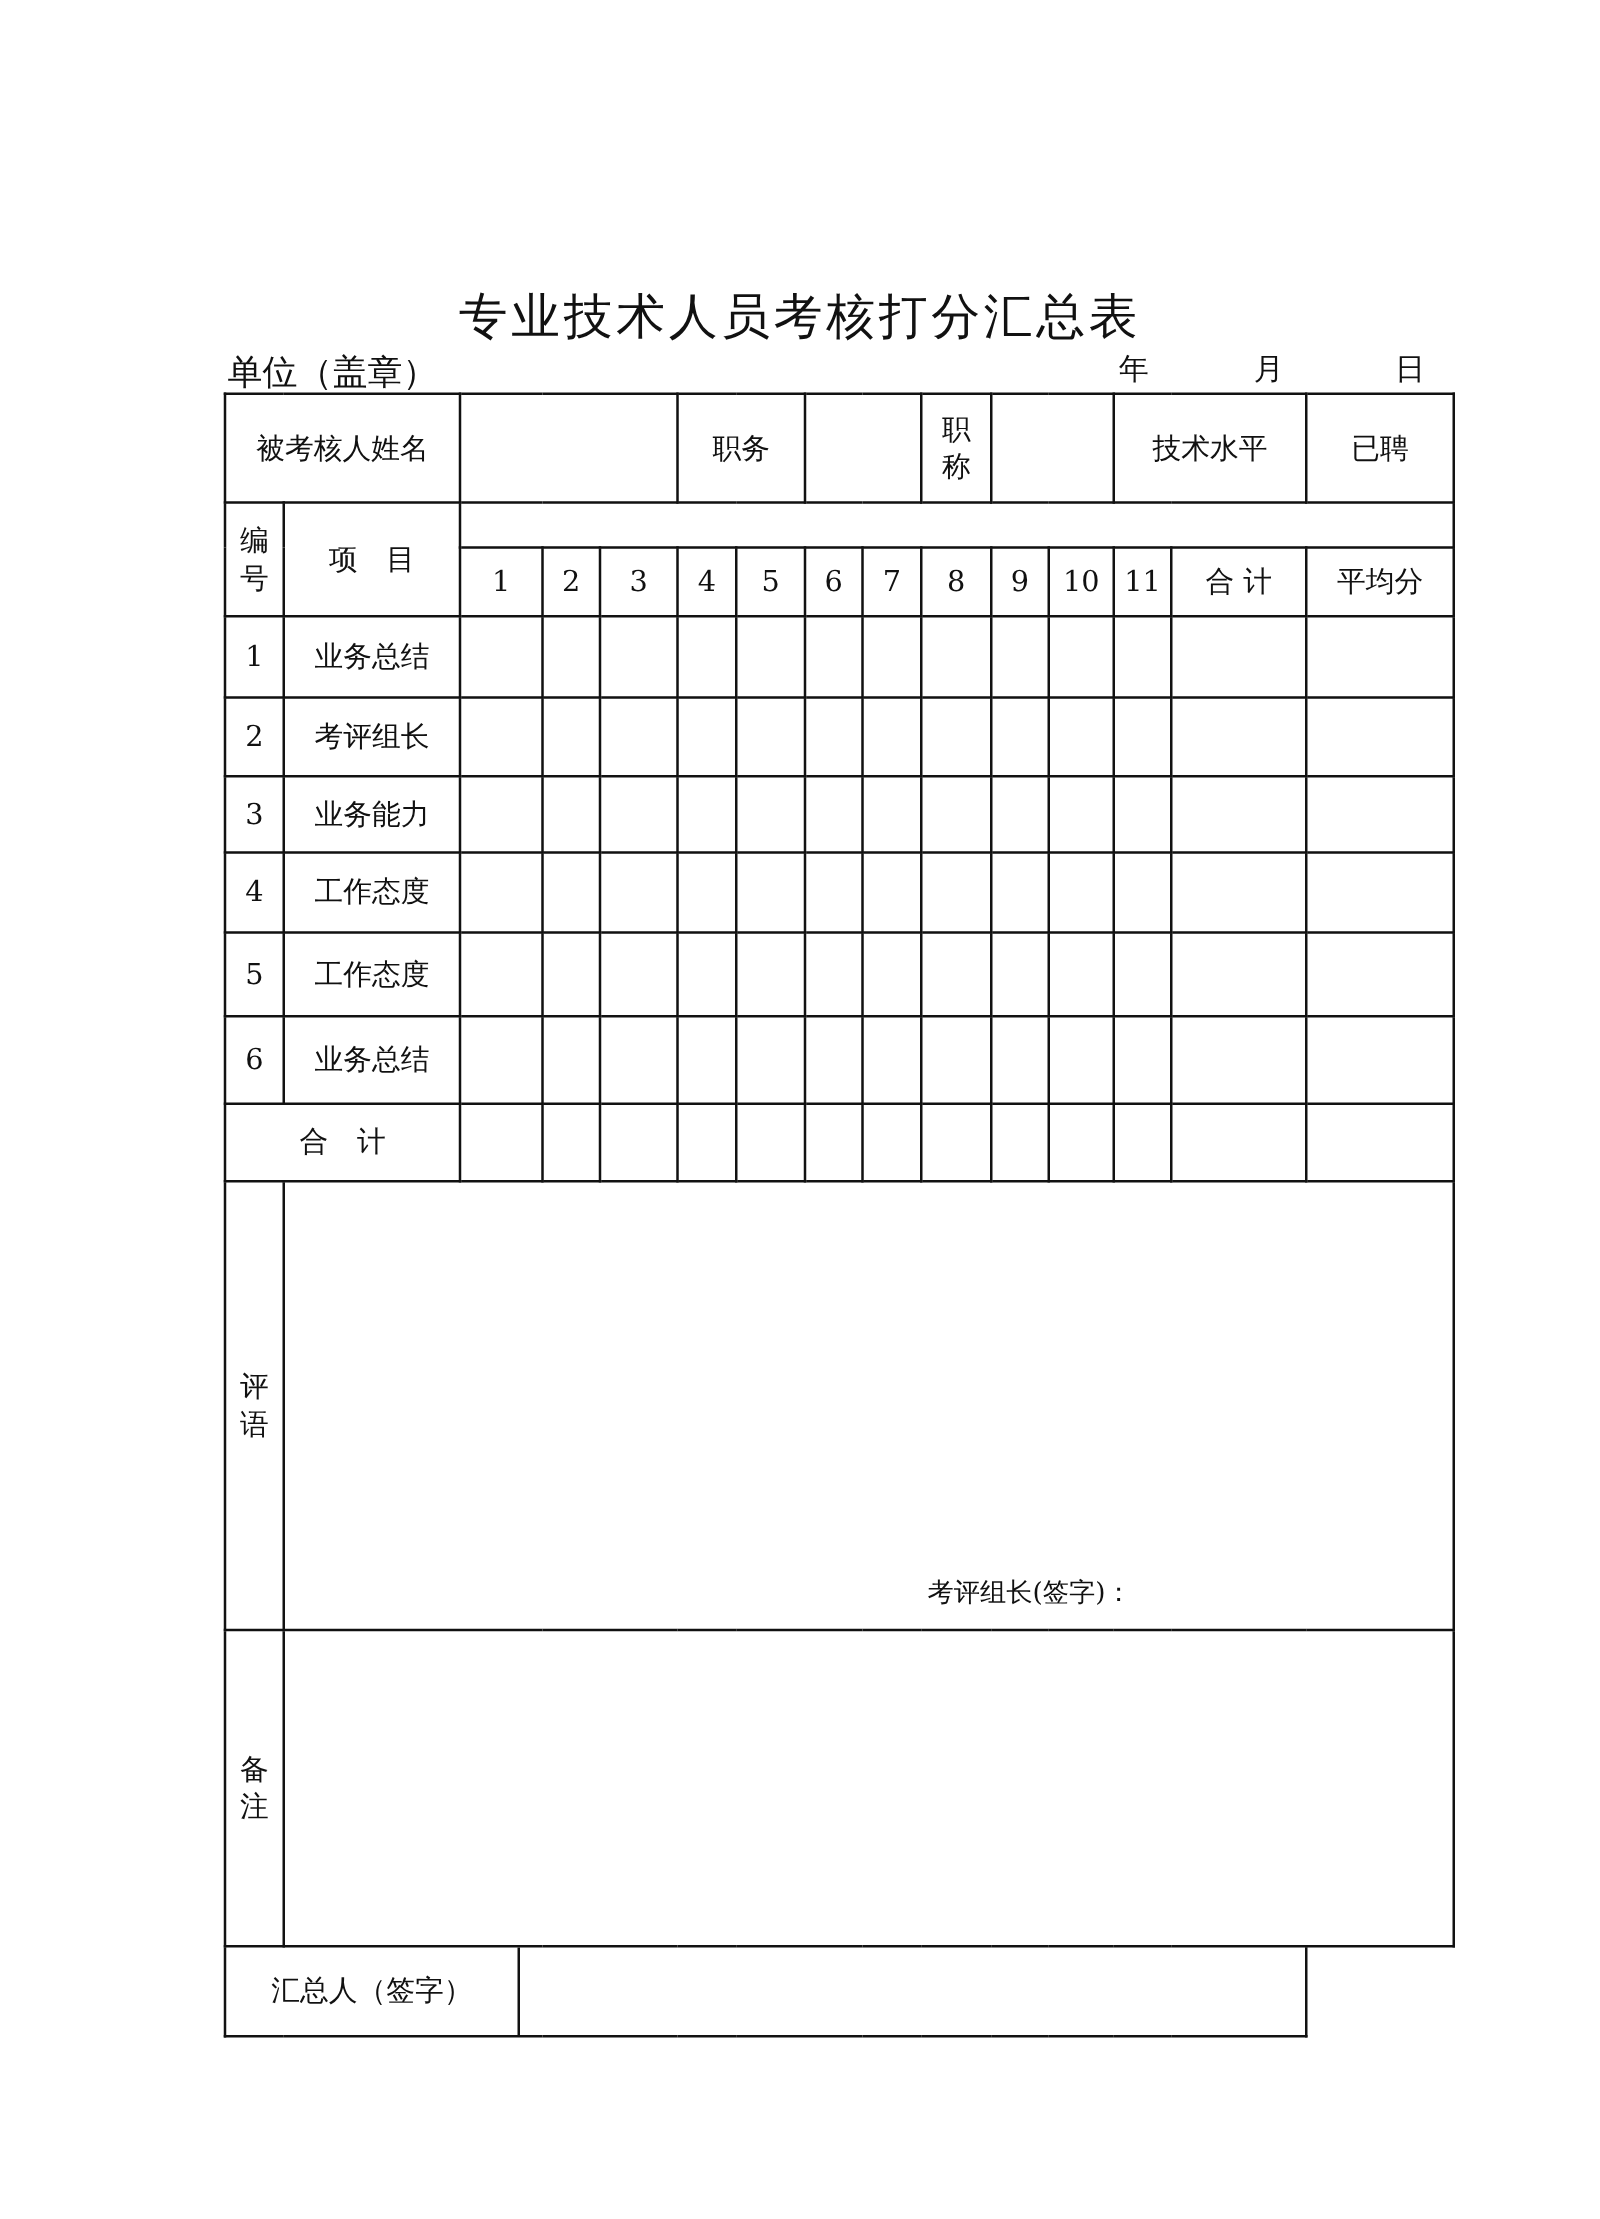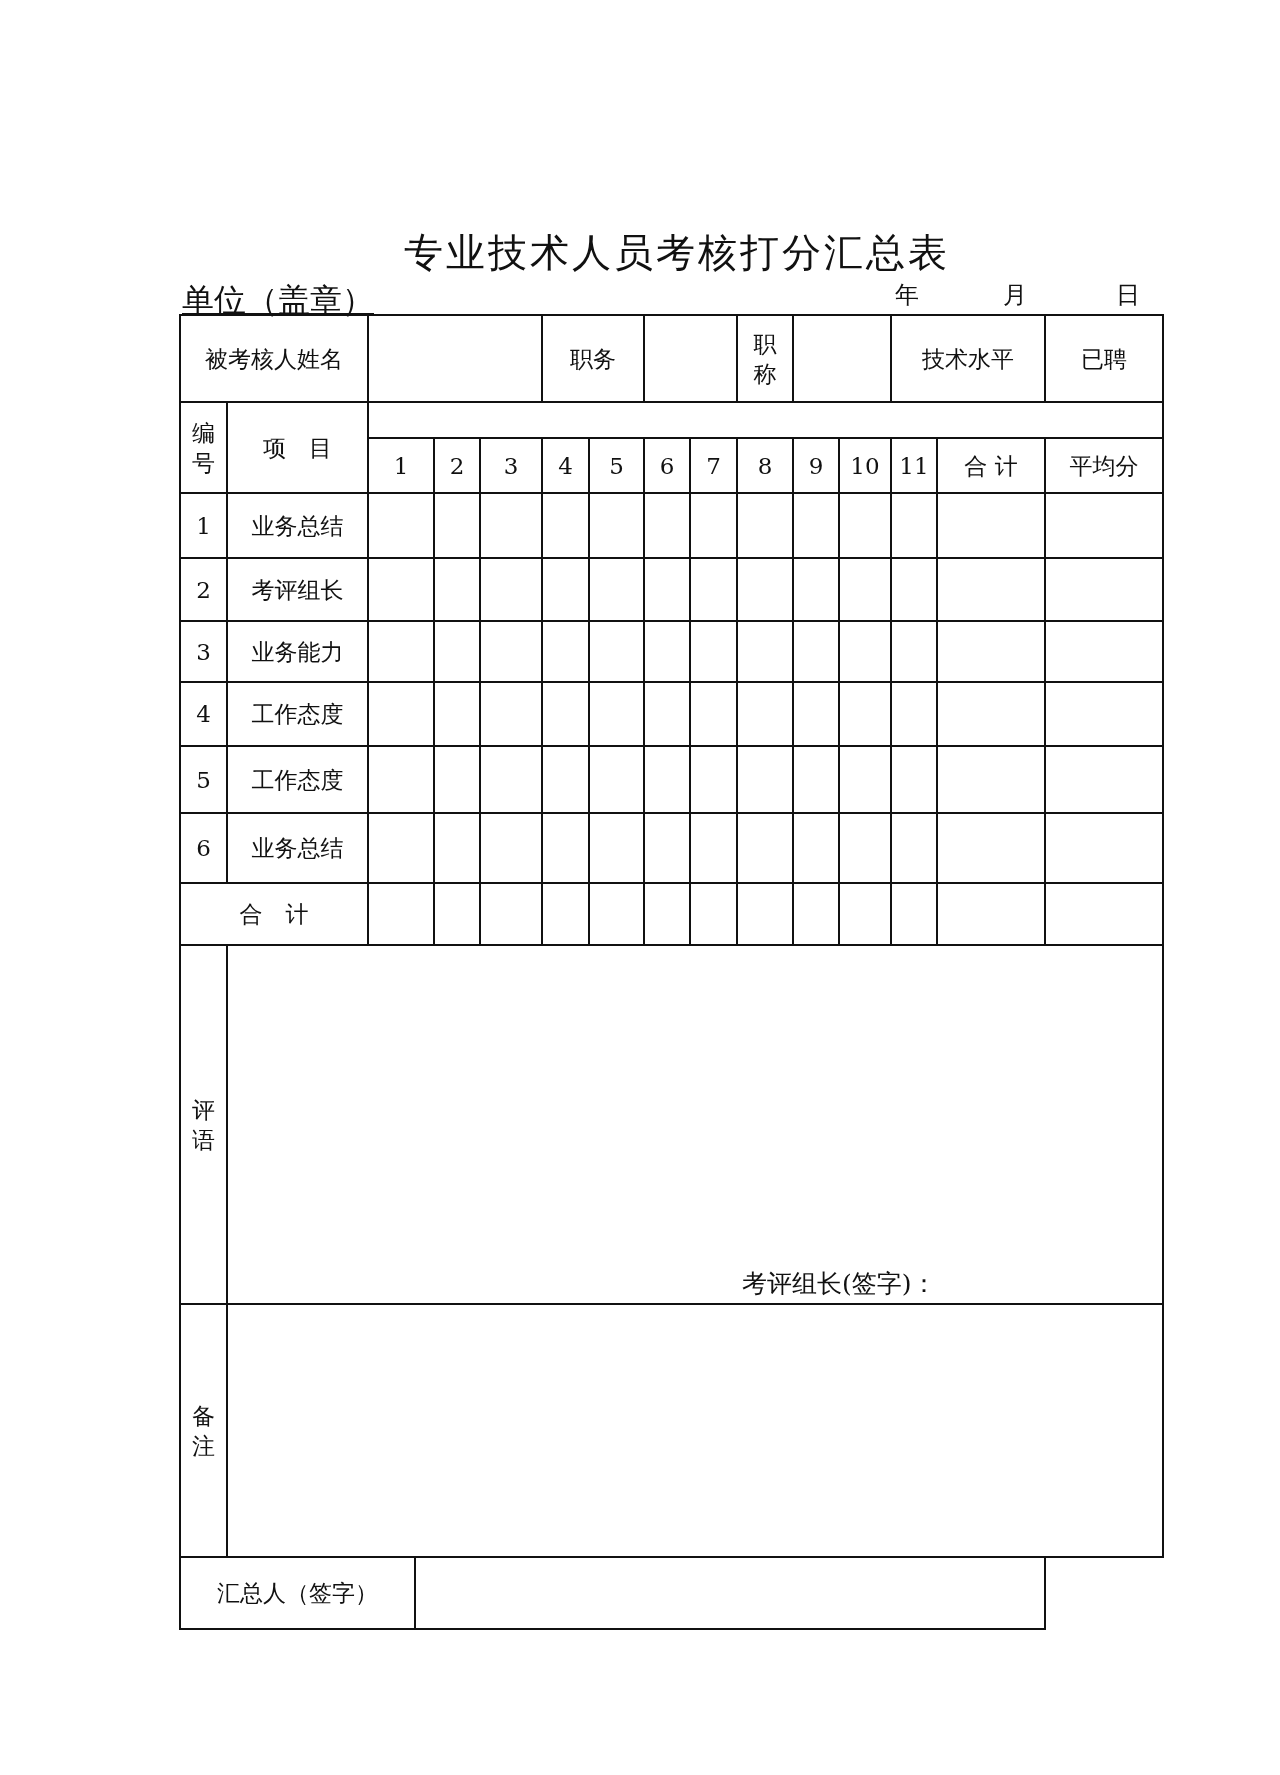--- a/index.html
+++ b/index.html
@@ -1,30 +1,30 @@
 <!DOCTYPE html>
 <html><head>
 <meta charset="utf-8">
 <style>
   html, body { margin:0; padding:0; background:#fff; }
   body { width:1280px; height:1775px; position:relative; overflow:hidden;
          font-family:"DejaVu Serif","Liberation Serif", serif; color:#111; }
-  .title { position:absolute; left:330px; top:226px; width:620px; text-align:right;
+  .title { position:absolute; left:330px; top:226px; width:620px; text-align:center;
            font-family:"DejaVu Sans","Liberation Sans", sans-serif; font-size:39px; letter-spacing:3px; }
-  .unit { position:absolute; left:182px; top:279px; font-size:32px;text-decoration:underline; }
+  .unit { position:absolute; left:182px; top:279px; font-size:28px; }
   .date-y { position:absolute; left:895px; top:279px; font-size:24px; }
   .date-m { position:absolute; left:1003px; top:279px; font-size:24px; }
   .date-d { position:absolute; left:1116px; top:279px; font-size:24px; }
   table.form { position:absolute; left:179px; top:314px; border-collapse:collapse; table-layout:fixed; }
   table.form td { border:2px solid #111; padding:0; text-align:center; vertical-align:middle;
                   font-size:23px; line-height:30px; }
   .num { font-size:22px; }
   .vert { line-height:31px; }
   .sign { position:relative; height:100%; }
-  .sign span { position:absolute; left:514px; bottom:4px; font-size:25px; }
+  .sign span { position:absolute; left:514px; bottom:14px; font-size:21px; }
 </style>
 </head>
 <body>
 
 <div class="title">专业技术人员考核打分汇总表</div>
 <div class="unit">单位（盖章）</div>
 <div class="date-y">年</div>
 <div class="date-m">月</div>
 <div class="date-d">日</div>
 

